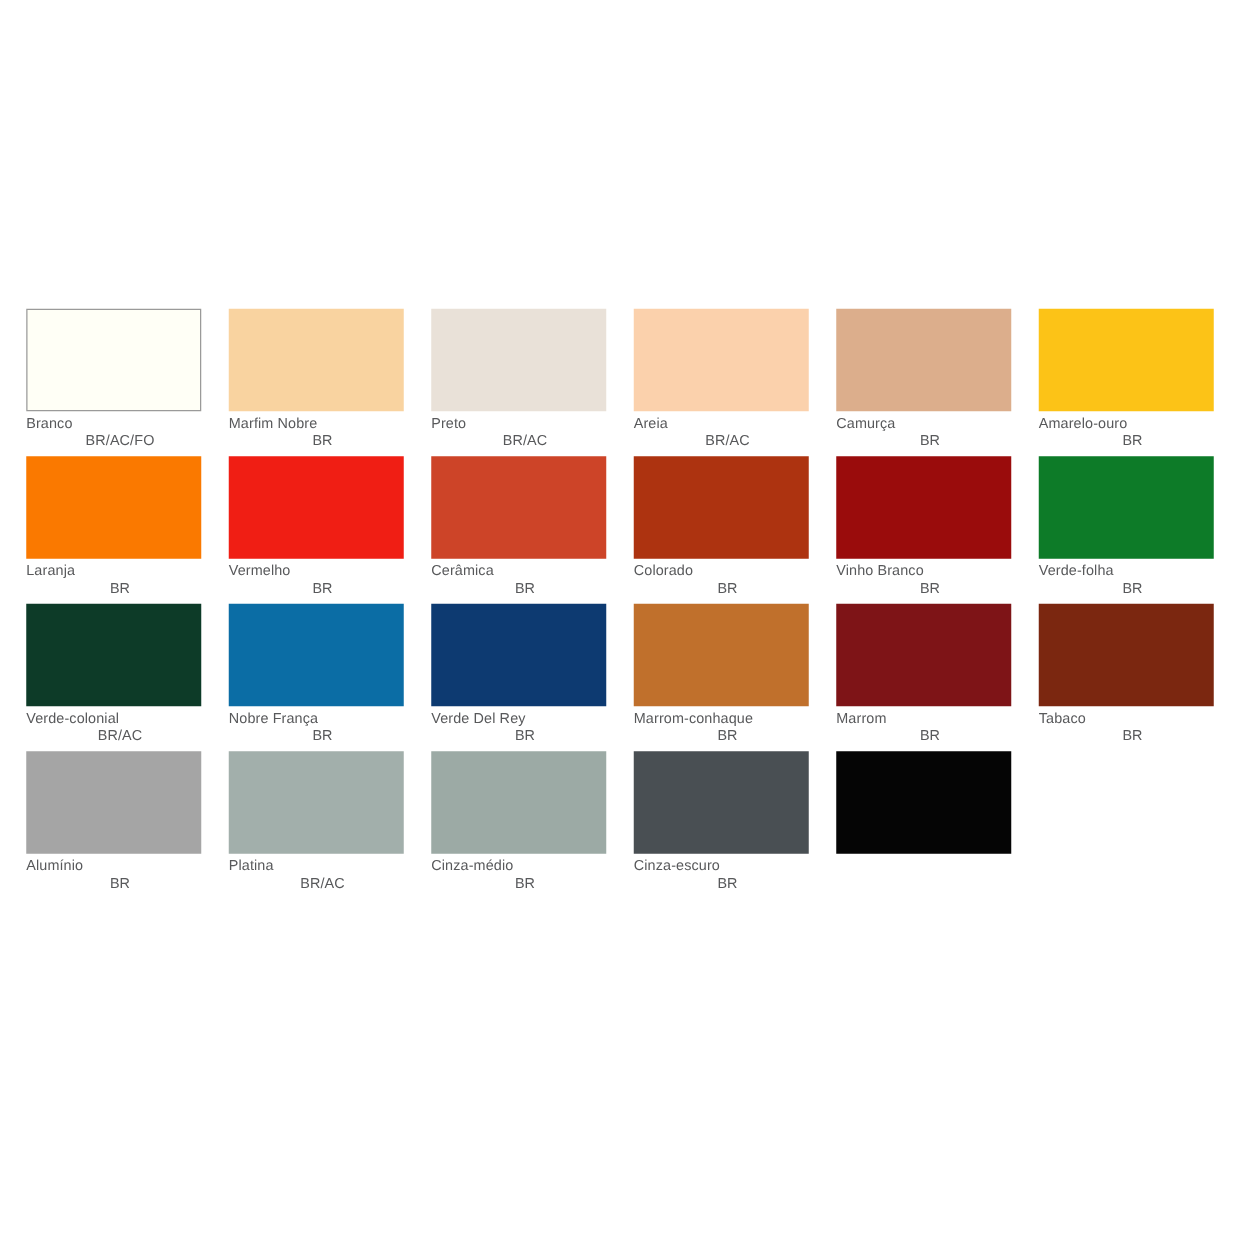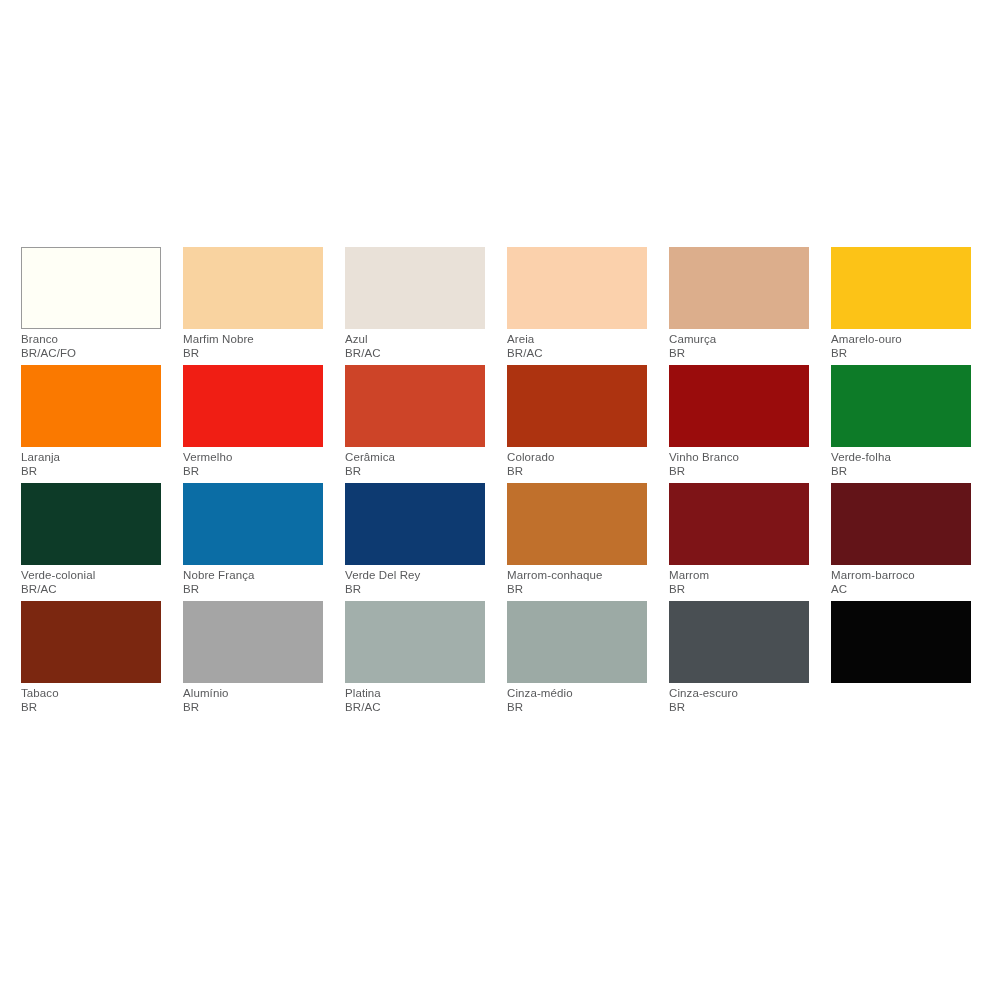--- a/index.html
+++ b/index.html
@@ -58,20 +58,21 @@
     color: #58595b;
     letter-spacing: 0.1px;
   }
   .swatch-name {
     display: block;
     white-space: nowrap;
   }
   .swatch-code {
     display: block;
     white-space: nowrap;
+    text-align: center;
   }
 </style>
 </head>
 <body style="background: rgb(255, 255, 255);">
 
 <div id="swatch-chart">
   <div class="grid">
       <div class="swatch-cell">
         <div class="swatch-chip bordered" style="background-color: rgb(255, 255, 246);"></div>
         <div class="swatch-label">
@@ -82,21 +83,21 @@
       <div class="swatch-cell">
         <div class="swatch-chip" style="background-color: rgb(249, 211, 160);"></div>
         <div class="swatch-label">
           <span class="swatch-name">Marfim Nobre</span>
           <span class="swatch-code">BR</span>
         </div>
       </div>
       <div class="swatch-cell">
         <div class="swatch-chip" style="background-color: rgb(233, 225, 216);"></div>
         <div class="swatch-label">
-          <span class="swatch-name">Azul</span>
+          <span class="swatch-name">Preto</span>
           <span class="swatch-code">BR/AC</span>
         </div>
       </div>
       <div class="swatch-cell">
         <div class="swatch-chip" style="background-color: rgb(251, 209, 172);"></div>
         <div class="swatch-label">
           <span class="swatch-name">Areia</span>
           <span class="swatch-code">BR/AC</span>
         </div>
       </div>
@@ -182,27 +183,20 @@
         <div class="swatch-label">
           <span class="swatch-name">Marrom-conhaque</span>
           <span class="swatch-code">BR</span>
         </div>
       </div>
       <div class="swatch-cell">
         <div class="swatch-chip" style="background-color: rgb(126, 20, 23);"></div>
         <div class="swatch-label">
           <span class="swatch-name">Marrom</span>
           <span class="swatch-code">BR</span>
-        </div>
-      </div>
-      <div class="swatch-cell">
-        <div class="swatch-chip" style="background-color: rgb(99, 20, 24);"></div>
-        <div class="swatch-label">
-          <span class="swatch-name">Marrom-barroco</span>
-          <span class="swatch-code">AC</span>
         </div>
       </div>
       <div class="swatch-cell">
         <div class="swatch-chip" style="background-color: rgb(123, 39, 16);"></div>
         <div class="swatch-label">
           <span class="swatch-name">Tabaco</span>
           <span class="swatch-code">BR</span>
         </div>
       </div>
       <div class="swatch-cell">

